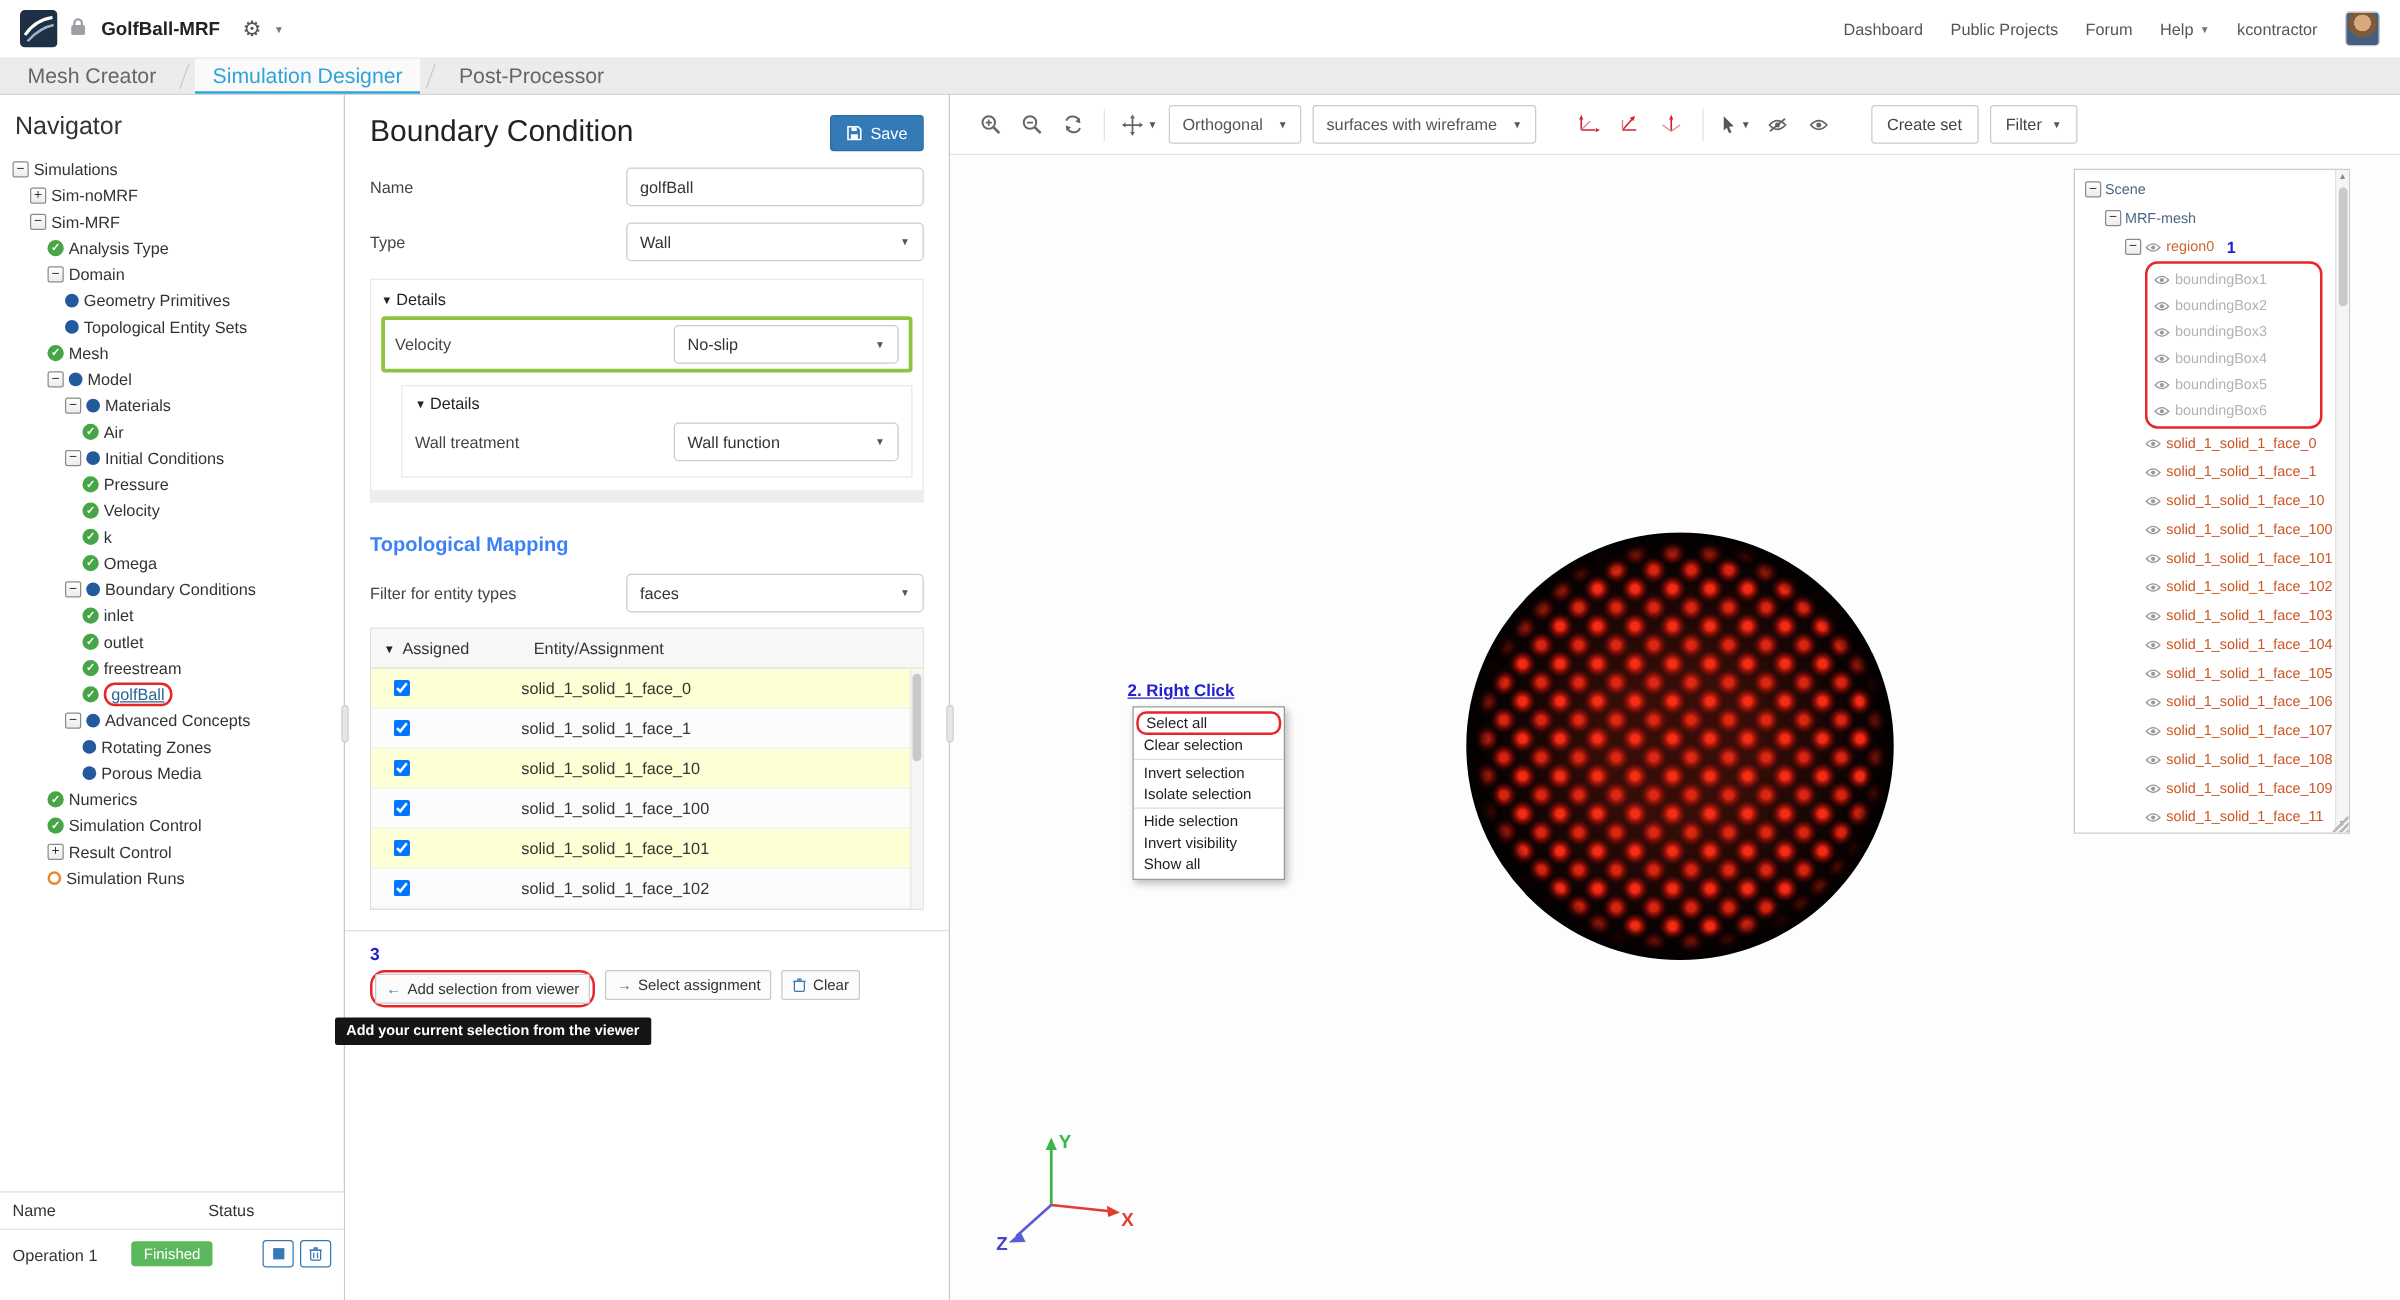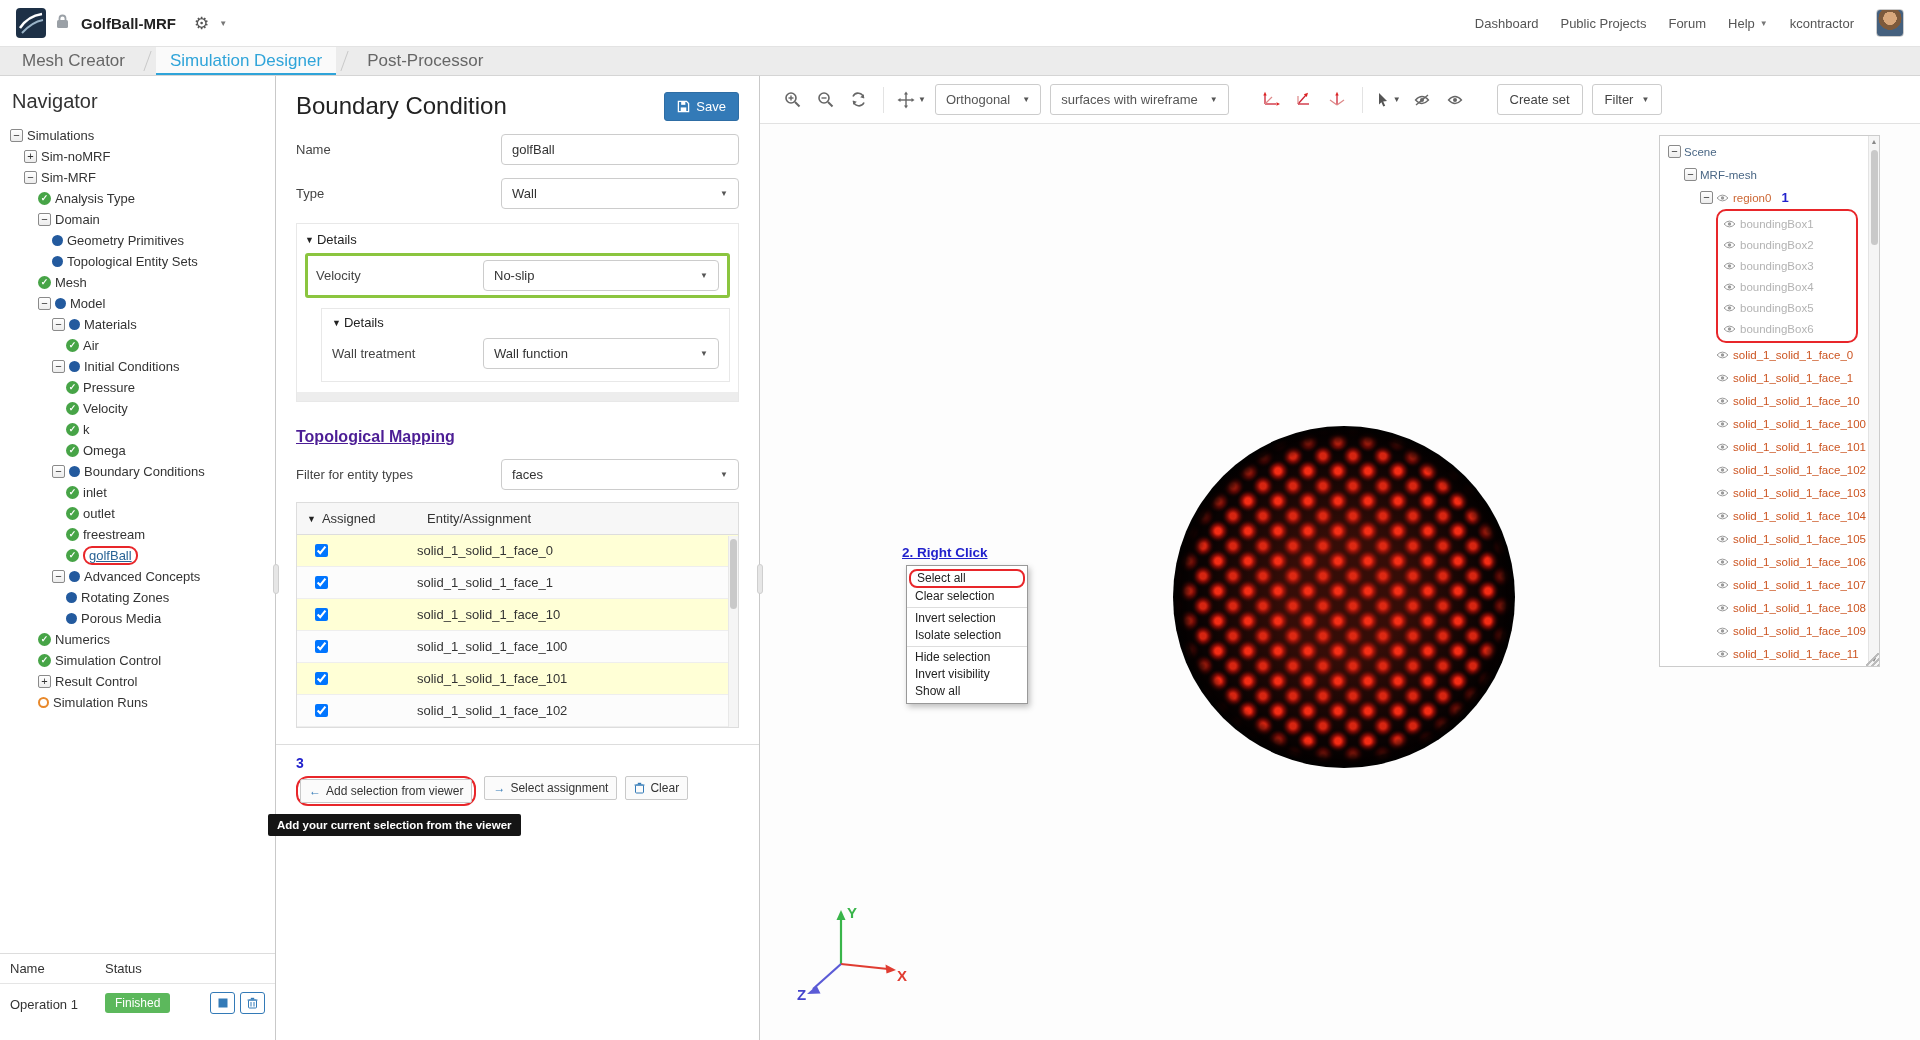--- a/index.html
+++ b/index.html
@@ -36,47 +36,47 @@
   .mark { flex:none; margin-right:4px; display:inline-block; }
   .check { width:13px; height:13px; border-radius:50%; background:#47a447; color:#fff; font-size:9px; line-height:13px; text-align:center; font-weight:700; }
   .dot { width:11px; height:11px; border-radius:50%; background:#235a9e; }
   .circ { width:11px; height:11px; border-radius:50%; border:2px solid #e8882a; background:#fff; }
   .sel-label { color:#2a6496; text-decoration:underline; border:2px solid #e8262a; border-radius:9px; padding:0 4px; }
 
   .job-status { position:absolute; left:0; right:0; bottom:0; border-top:1px solid #ddd; font-size:13px; background:#fff; padding-bottom:22px; }
   .job-title { background:#f4f4f4; padding:7px 10px; border-bottom:1px solid #ddd; color:#444; }
   .job-hdr { display:flex; border-bottom:1px solid #e5e5e5; color:#333; }
   .job-hdr span { padding:7px 10px; }
-  .jc1 { width:95px; } .jc2 { flex:1; }
+  .jc1 { width:95px; } .jc2 { flex:1;text-align:center; }
   .job-row { display:flex; align-items:center; padding:8px 10px 4px; }
   .job-row .jc1 { padding-top:3px; }
   .badge { background:#5cb85c; color:#fff; border-radius:3px; padding:3px 10px; font-size:12px; display:inline-block; }
   .job-actions { margin-left:auto; display:flex; gap:5px; }
   .icon-btn { width:25px; height:22px; border:1px solid #337ab7; border-radius:3px; background:#fff; display:flex; align-items:center; justify-content:center; cursor:pointer; }
 
   
   .bc-panel { width:484px; min-width:484px; border-right:1px solid #c9c9c9; padding:16px 20px; position:relative; background:#fff; }
   .bc-head { display:flex; justify-content:space-between; align-items:flex-start; }
   .bc-title { font-size:24px; color:#222; }
   .save-btn { background:#337ab7; border:1px solid #2e6da4; color:#fff; font-size:13px; padding:6px 12px; border-radius:3px;
               display:flex; align-items:center; gap:6px; cursor:pointer; font-family:inherit; }
   .form-row { display:flex; justify-content:space-between; align-items:center; margin-top:13px; font-size:13px; color:#444; }
   .text-input { width:238px; height:31px; border:1px solid #ccc; border-radius:4px; padding:0 10px; font:13px "Liberation Sans",sans-serif; color:#333; }
   .fake-select { width:238px; height:31px; border:1px solid #ccc; border-radius:4px; background:#fff; display:flex; align-items:center;
                  justify-content:space-between; padding:0 10px; font-size:13px; color:#333; cursor:pointer; }
-  .fake-select.w196 { width:236px; }
+  .fake-select.w196 { width:180px; }
   .sel-caret { font-size:8px; color:#555; }
   .details-hdr { font-size:13px; color:#222; display:flex; gap:3px; align-items:center; }
   .tri { font-size:9px; color:#222; }
   .details-region { border:1px solid #e8e8e8; margin-top:14px; padding:8px 8px 8px 8px; }
   .green-box { border:3px solid #8bc53f; border-radius:3px; margin-top:6px; padding:4px 8px; display:flex; justify-content:space-between;
                align-items:center; font-size:13px; color:#444; }
   .sub-box { border:1px solid #e8e8e8; margin:10px 0 0 16px; padding:6px 10px 12px; }
   .grey-strip { height:9px; background:#ededed; margin:10px -8px -8px; }
-  .topo-title { font-size:16px; font-weight:700; color:#4c1d95; margin-top:26px;text-decoration:underline; }
+  .topo-title { font-size:16px; font-weight:700; color:#3b82f6; margin-top:26px; }
   .topo-table { border:1px solid #ddd; margin-top:12px; position:relative; font-size:13px; }
   .topo-hdr { display:flex; background:#f7f7f7; border-bottom:1px solid #ddd; color:#333; }
   .topo-hdr .h1 { width:120px; padding:8px 10px; display:flex; gap:6px; align-items:center; }
   .topo-hdr .h2 { flex:1; padding:8px 10px; }
   .topo-row { display:flex; align-items:center; height:32px; border-bottom:1px solid #eee; background:#fcfcfc; }
   .topo-row.yellow { background:#ffffd6; }
   .topo-row .c1 { width:120px; display:flex; }
   .topo-row .c1 input { margin-left:18px; }
   .topo-row .c2 { flex:1; color:#333; }
   .tbl-scroll { position:absolute; top:33px; right:0; bottom:0; width:10px; background:#f5f5f5; border-left:1px solid #e8e8e8; }

